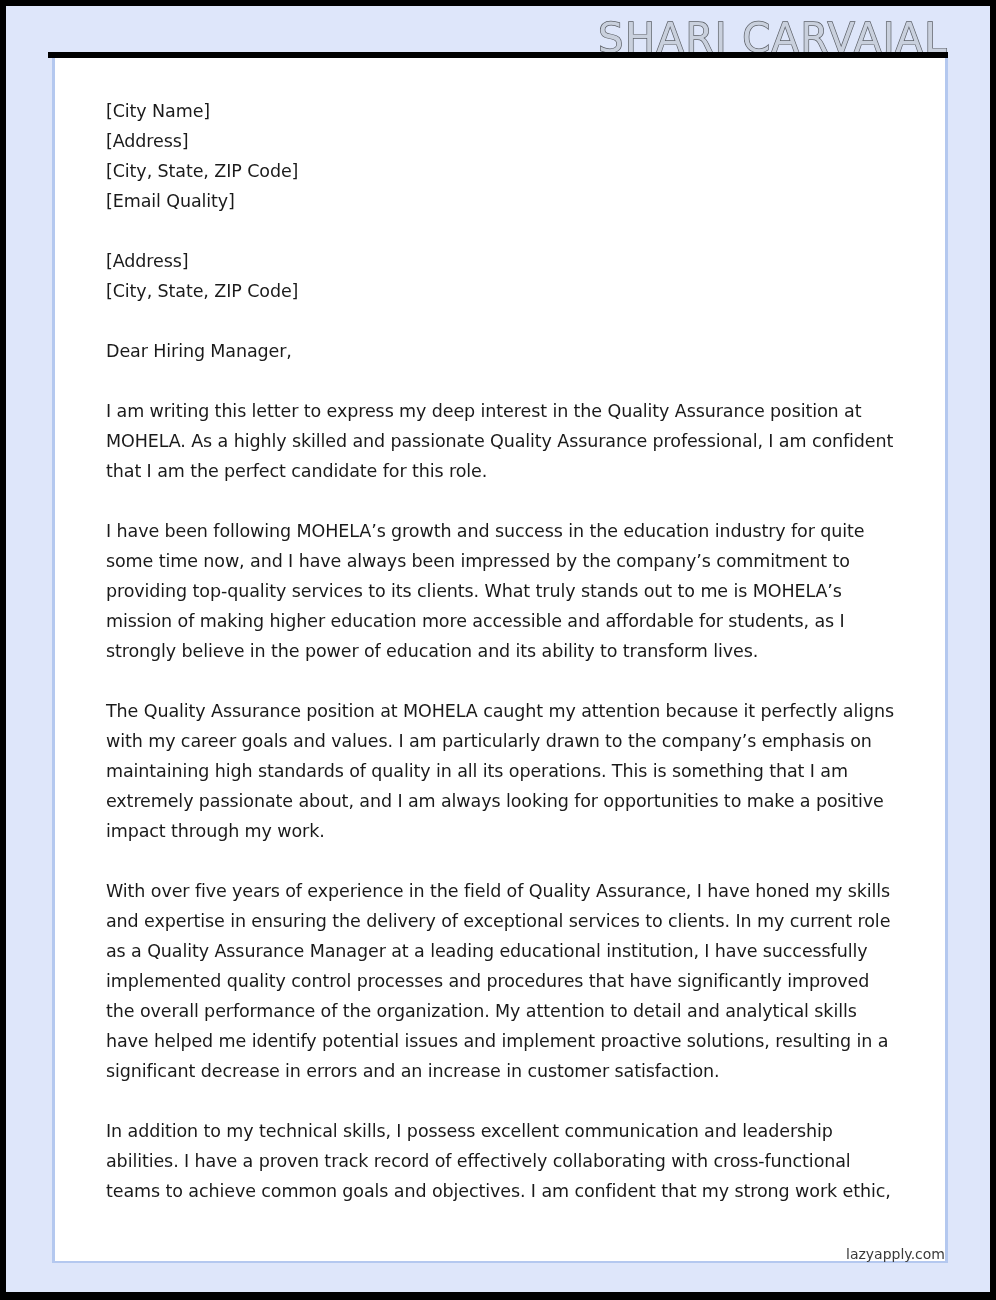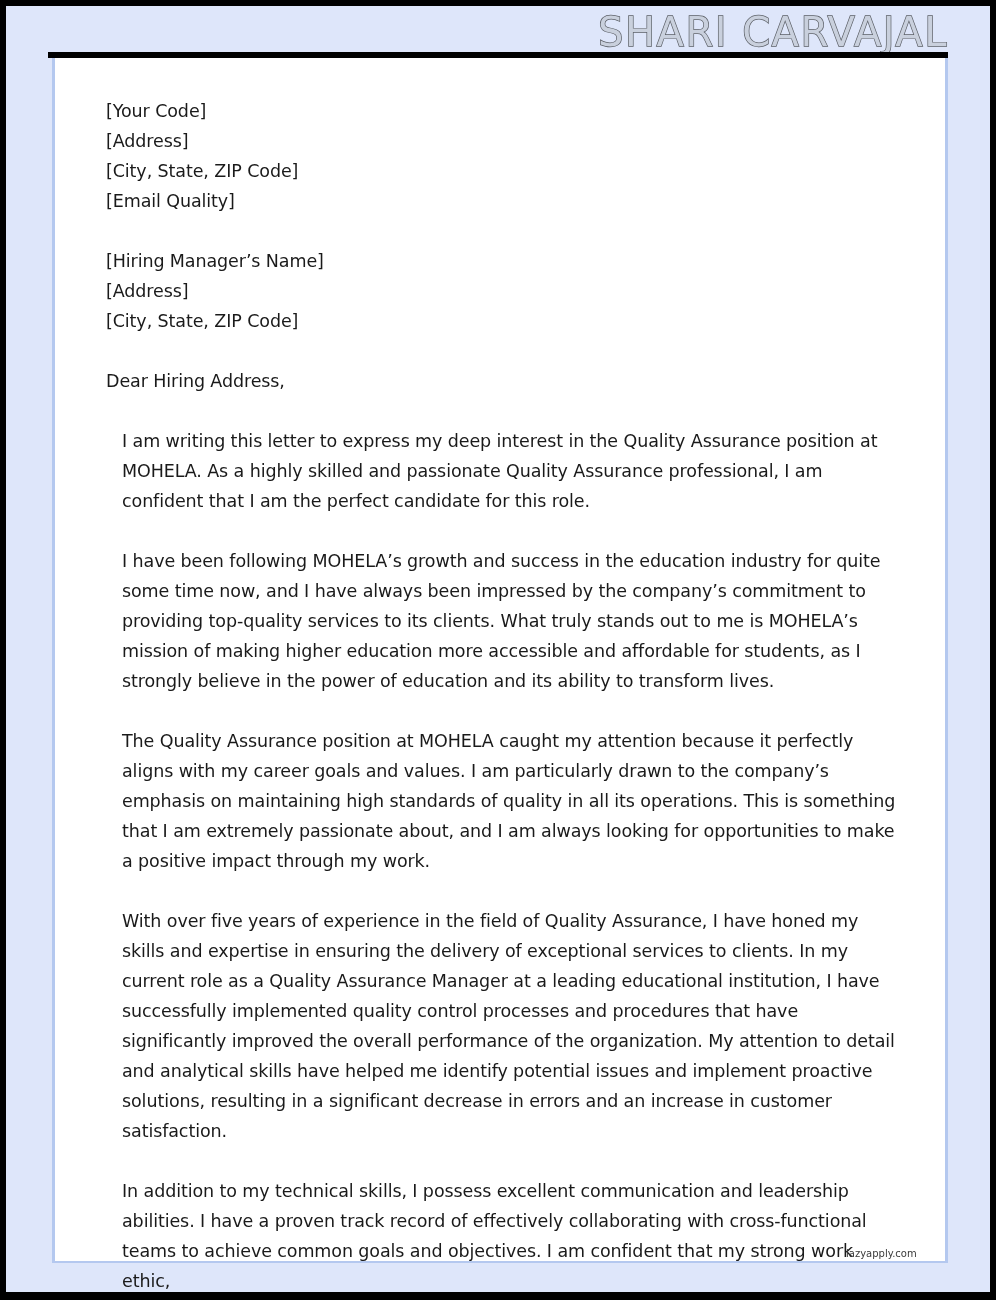--- a/index.html
+++ b/index.html
@@ -32,21 +32,21 @@
     width: 984px;
     height: 1286px;
     background: #dee6fa;
     overflow: hidden;
   }
 
   
   #header-band {
     position: absolute;
     left: 0;
-    top: 5px;
+    top: 11px;
     width: 984px;
     height: 40px;
   }
 
   #doc-title {
     position: absolute;
     right: 42px;
     top: -4px;
     font-family: "DejaVu Sans", sans-serif;
     font-size: 40px;
@@ -98,29 +98,29 @@
     line-height: 30px;
     color: #1a1a1a;
     letter-spacing: -0.1px;
   }
 
   .addr-block { margin: 0 0 30px 0; }
   .addr-line  { display: block; white-space: nowrap; }
 
   .salutation { margin: 0 0 30px 0; }
 
-  .para { margin: 0 0 30px 16px; text-align: left; }
+  .para { margin: 0 0 30px 0; text-align: left; }
 
   
   #watermark {
     position: absolute;
     left: 840px;
     top: 1240px;
     font-family: "DejaVu Sans", sans-serif;
-    font-size: 10px;
+    font-size: 14px;
     line-height: 16px;
     color: #3a3a3a;
     white-space: nowrap;
     user-select: none;
     pointer-events: none;
   }
 </style>
 </head>
 <body>
 
@@ -132,33 +132,32 @@
       <div id="doc-title">SHARI CARVAJAL</div>
     </div>
 
     <div id="title-rule"></div>
 
     <div id="page"></div>
 
     <div id="letter">
 
       <div class="addr-block">
-        <span class="addr-line">[Your Code]</span>
+        <span class="addr-line">[City Name]</span>
         <span class="addr-line">[Address]</span>
         <span class="addr-line">[City, State, ZIP Code]</span>
         <span class="addr-line">[Email Quality]</span>
       </div>
 
       <div class="addr-block">
-        <span class="addr-line">[Hiring Manager’s Name]</span>
         <span class="addr-line">[Address]</span>
         <span class="addr-line">[City, State, ZIP Code]</span>
       </div>
 
-      <p class="salutation">Dear Hiring Address,</p>
+      <p class="salutation">Dear Hiring Manager,</p>
 
       <p class="para">I am writing this letter to express my deep interest in the Quality Assurance position at MOHELA. As a highly skilled and passionate Quality Assurance professional, I am confident that I am the perfect candidate for this role.</p>
       <p class="para">I have been following MOHELA’s growth and success in the education industry for quite some time now, and I have always been impressed by the company’s commitment to providing top-quality services to its clients. What truly stands out to me is MOHELA’s mission of making higher education more accessible and affordable for students, as I strongly believe in the power of education and its ability to transform lives.</p>
       <p class="para">The Quality Assurance position at MOHELA caught my attention because it perfectly aligns with my career goals and values. I am particularly drawn to the company’s emphasis on maintaining high standards of quality in all its operations. This is something that I am extremely passionate about, and I am always looking for opportunities to make a positive impact through my work.</p>
       <p class="para">With over five years of experience in the field of Quality Assurance, I have honed my skills and expertise in ensuring the delivery of exceptional services to clients. In my current role as a Quality Assurance Manager at a leading educational institution, I have successfully implemented quality control processes and procedures that have significantly improved the overall performance of the organization. My attention to detail and analytical skills have helped me identify potential issues and implement proactive solutions, resulting in a significant decrease in errors and an increase in customer satisfaction.</p>
       <p class="para">In addition to my technical skills, I possess excellent communication and leadership abilities. I have a proven track record of effectively collaborating with cross-functional teams to achieve common goals and objectives. I am confident that my strong work ethic,</p>
 
     </div>
 
     <div id="watermark">lazyapply.com</div>

